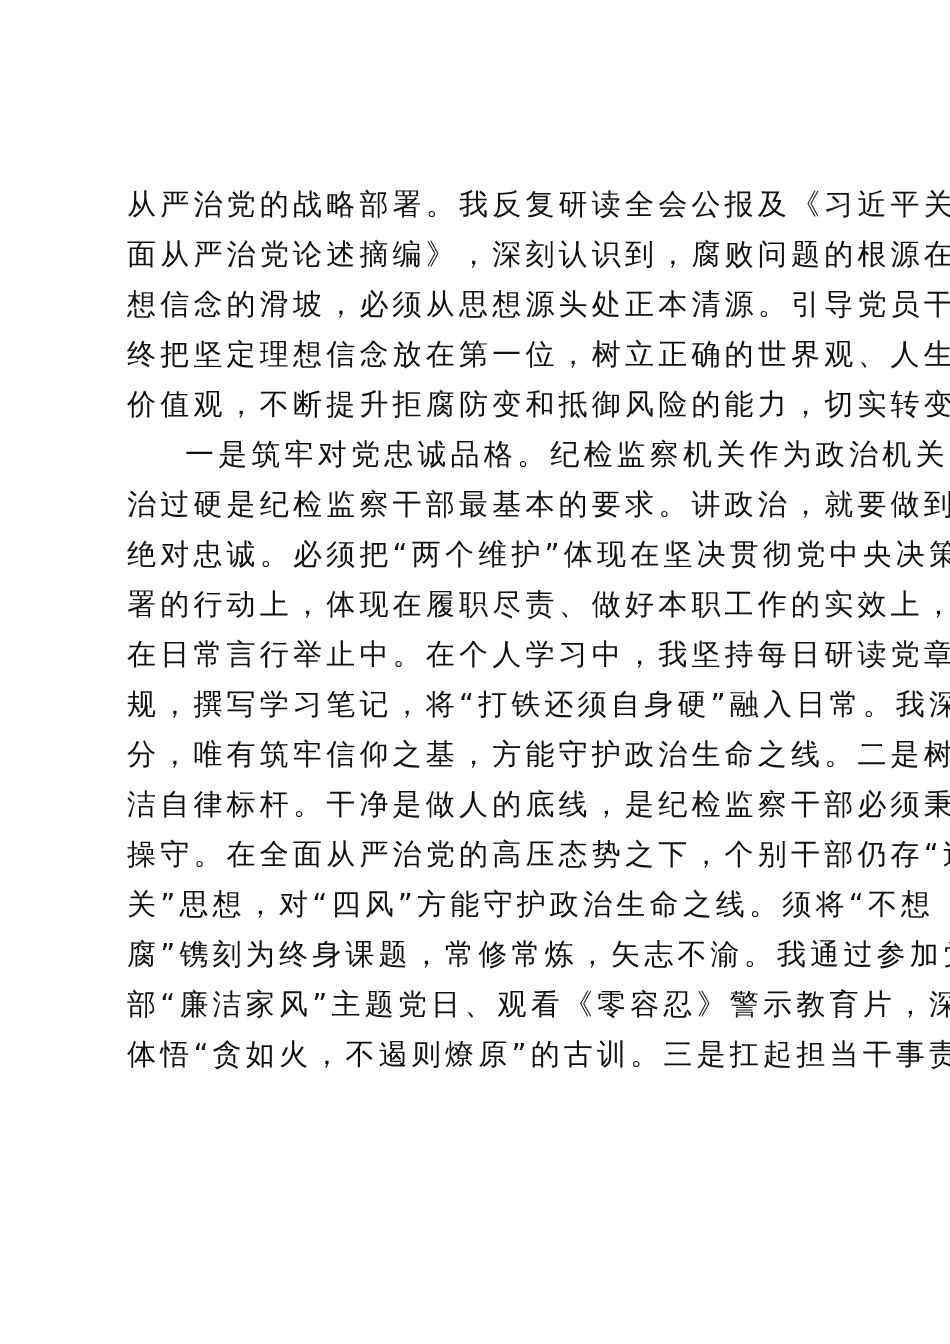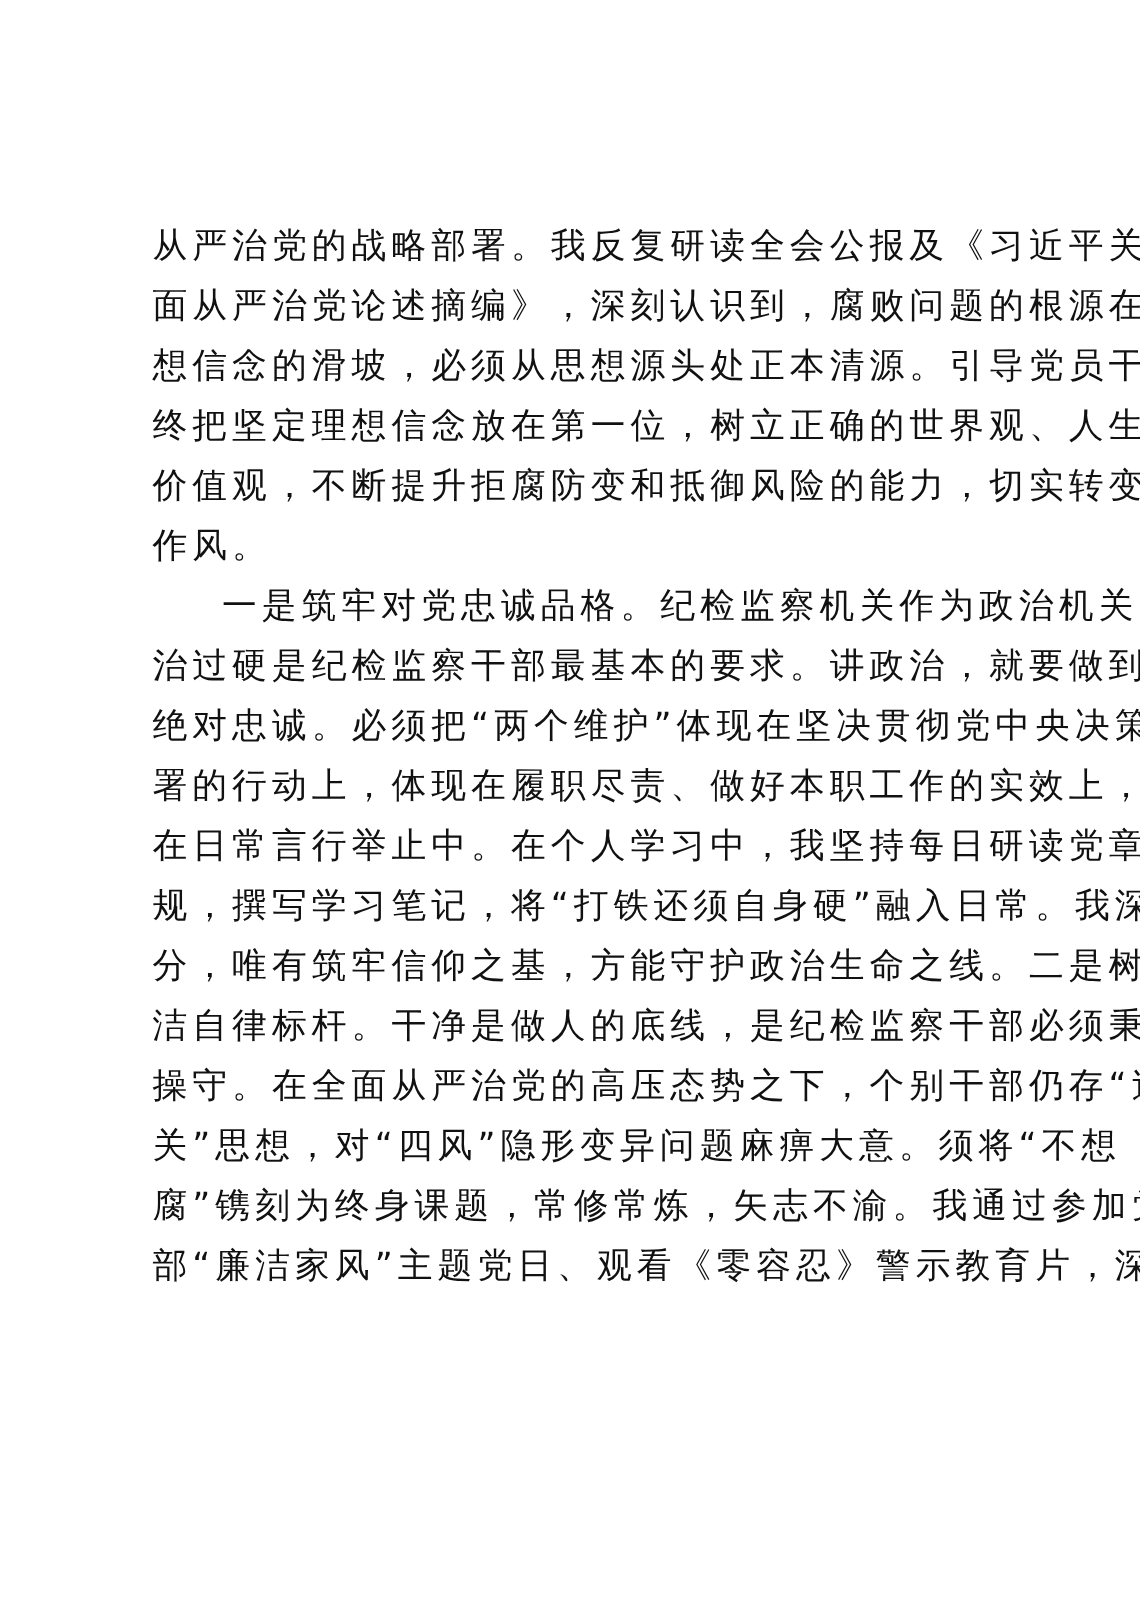--- a/index.html
+++ b/index.html
@@ -46,32 +46,32 @@
 
 <div class="page">
   <div class="content">
 
     <div>
       <span class="line">从严治党的战略部署。我反复研读全会公报及《习近平关于全</span>
       <span class="line">面从严治党论述摘编》，深刻认识到，腐败问题的根源在于理</span>
       <span class="line">想信念的滑坡，必须从思想源头处正本清源。引导党员干部始</span>
       <span class="line">终把坚定理想信念放在第一位，树立正确的世界观、人生观和</span>
       <span class="line">价值观，不断提升拒腐防变和抵御风险的能力，切实转变工作</span>
-      <span class="line">作风。</span>
     </div>
 
     <div>
       <span class="line indent">一是筑牢对党忠诚品格。纪检监察机关作为政治机关，政</span>
       <span class="line">治过硬是纪检监察干部最基本的要求。讲政治，就要做到对党</span>
       <span class="line">绝对忠诚。必须把“两个维护”体现在坚决贯彻党中央决策部</span>
       <span class="line">署的行动上，体现在履职尽责、做好本职工作的实效上，体现</span>
       <span class="line">在日常言行举止中。在个人学习中，我坚持每日研读党章党</span>
       <span class="line">规，撰写学习笔记，将“打铁还须自身硬”融入日常。我深切</span>
       <span class="line">分，唯有筑牢信仰之基，方能守护政治生命之线。二是树立廉</span>
       <span class="line">洁自律标杆。干净是做人的底线，是纪检监察干部必须秉承的</span>
       <span class="line">操守。在全面从严治党的高压态势之下，个别干部仍存“过</span>
-      <span class="line">关”思想，对“四风”隐形变异问题麻痹大意。须将“不想</span>
+      <span class="line">关”思想，对“四风”方能守护政治生命之线。须将“不想</span>
       <span class="line">腐”镌刻为终身课题，常修常炼，矢志不渝。我通过参加党支</span>
       <span class="line">部“廉洁家风”主题党日、观看《零容忍》警示教育片，深刻</span>
+      <span class="line">体悟“贪如火，不遏则燎原”的古训。三是扛起担当干事责</span>
     </div>
 
   </div>
 </div>
 
 </body></html>

